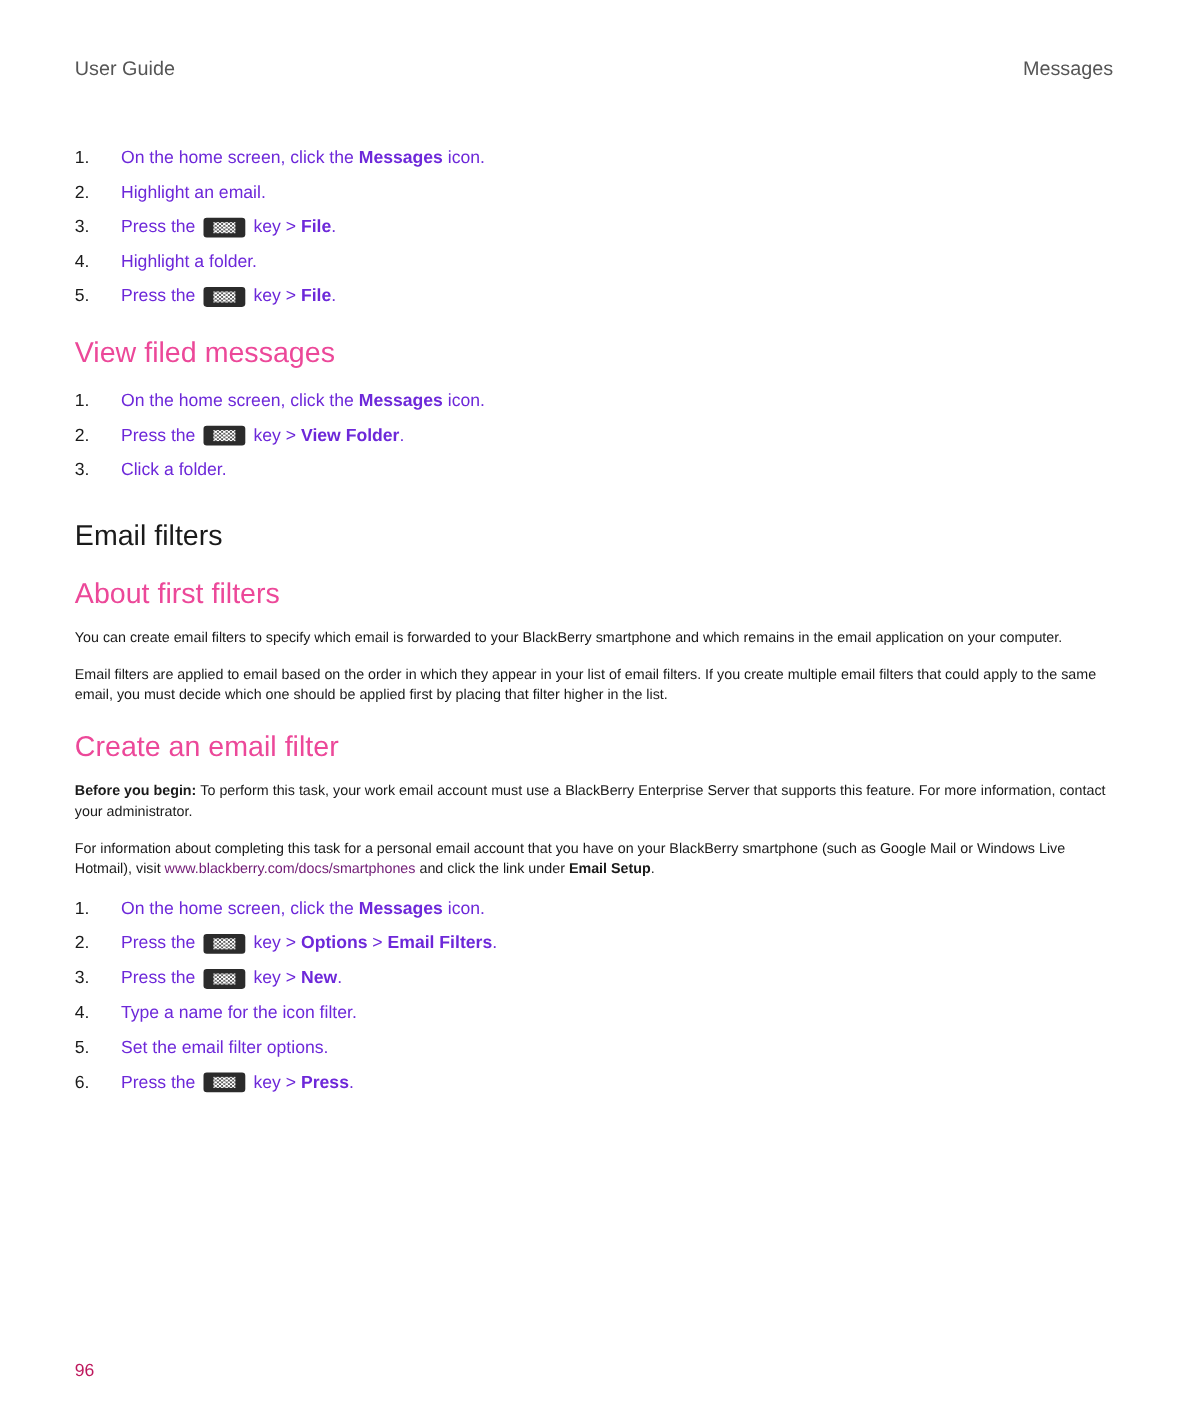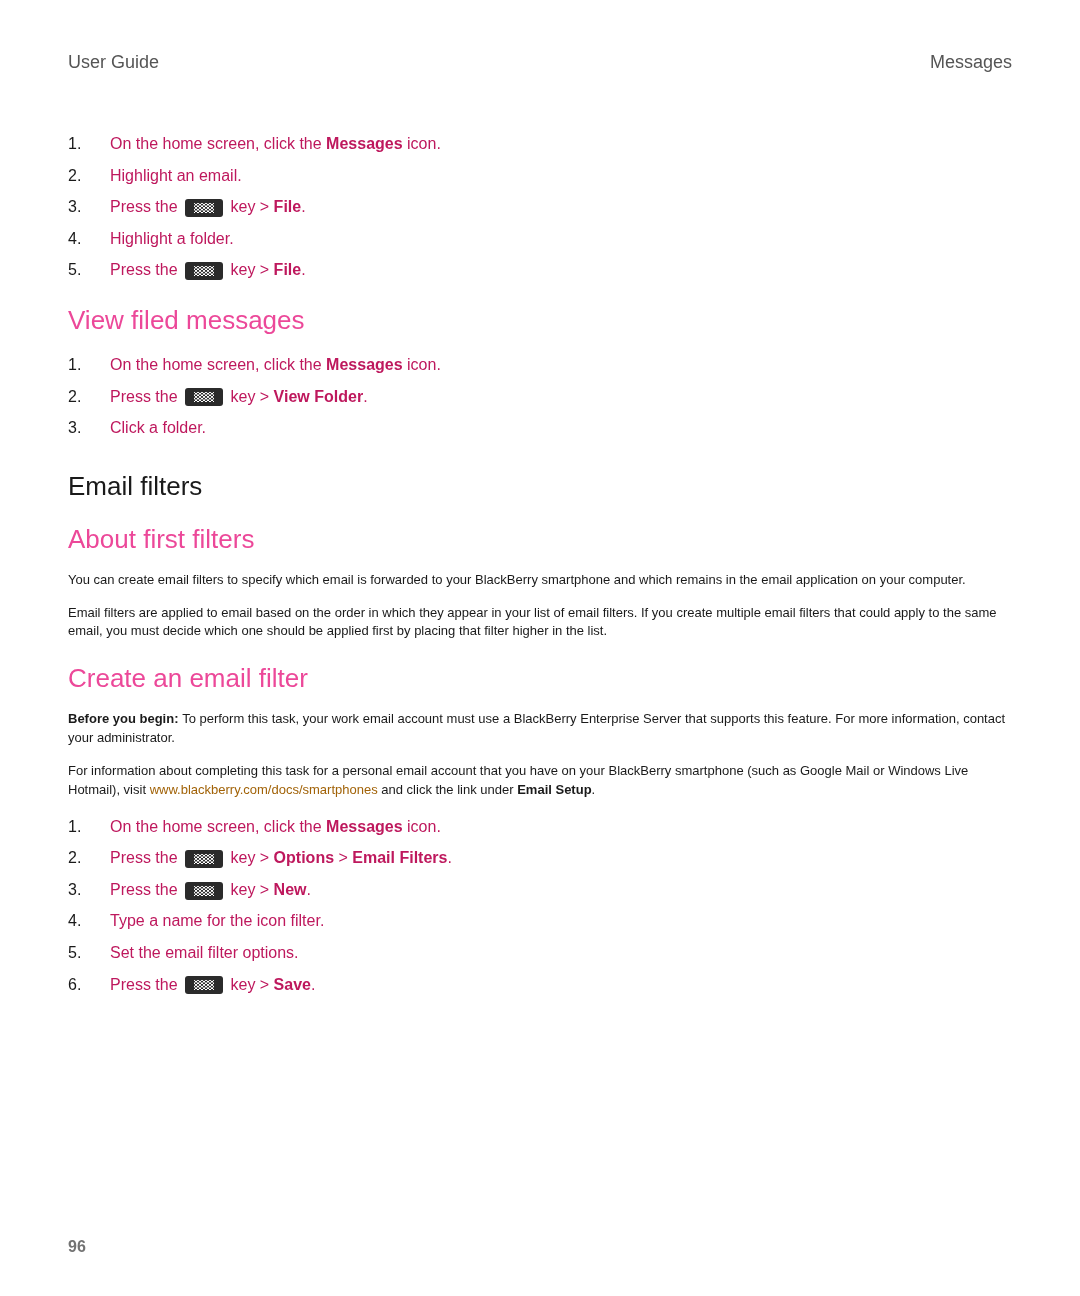--- a/index.html
+++ b/index.html
@@ -28,21 +28,21 @@
       counter-reset: step;
       margin-bottom: 20px;
     }
     ol.steps > li {
       counter-increment: step;
       position: relative;
       padding-left: 42px;
       font-size: 16px;
       line-height: 1.6;
       margin-bottom: 6px;
-      color: #be185d;
+      color: #6d28d9;
     }
     ol.steps > li::before {
       content: counter(step) ".";
       position: absolute;
       left: 0;
       top: 0;
       font-size: 16px;
       color: #1a1a1a;
     }
     h2.section-title {
@@ -64,21 +64,21 @@
     p.body {
       font-size: 13px;
       line-height: 1.45;
       margin-bottom: 14px;
       color: #1a1a1a;
     }
     strong, .bold {
       font-weight: 700;
     }
     a.link {
-      color: #a16207;
+      color: #701a75;
       text-decoration: none;
     }
     .menu-key {
       display: inline-block;
       width: 38px;
       height: 18px;
       background: #2b2b2b;
       border-radius: 3px;
       vertical-align: middle;
       position: relative;
@@ -95,22 +95,21 @@
       background:
         radial-gradient(circle, #fff 1.1px, transparent 1.3px) 0 0 / 4px 3.3px,
         radial-gradient(circle, #fff 1.1px, transparent 1.3px) 2px 1.65px / 4px 3.3px;
       background-color: transparent;
     }
     .page-number {
       position: absolute;
       bottom: 40px;
       left: 68px;
       font-size: 16px;
-      color: #737373;
-      font-weight: bold;
+      color: #be185d;
     }
   </style>
 </head>
 <body>
 
 <div class="header-row">
   <span>User Guide</span>
   <span>Messages</span>
 </div>
 
@@ -173,17 +172,17 @@
   <li>
     <span>Press the </span><span class="menu-key"></span><span> key &gt; </span><strong>New</strong><span>.</span>
   </li>
   <li>
     <span>Type a name for the icon filter.</span>
   </li>
   <li>
     <span>Set the email filter options.</span>
   </li>
   <li>
-    <span>Press the </span><span class="menu-key"></span><span> key &gt; </span><strong>Save</strong><span>.</span>
+    <span>Press the </span><span class="menu-key"></span><span> key &gt; </span><strong>Press</strong><span>.</span>
   </li>
 </ol>
 
 <div class="page-number">96</div>
 
 </body></html>

